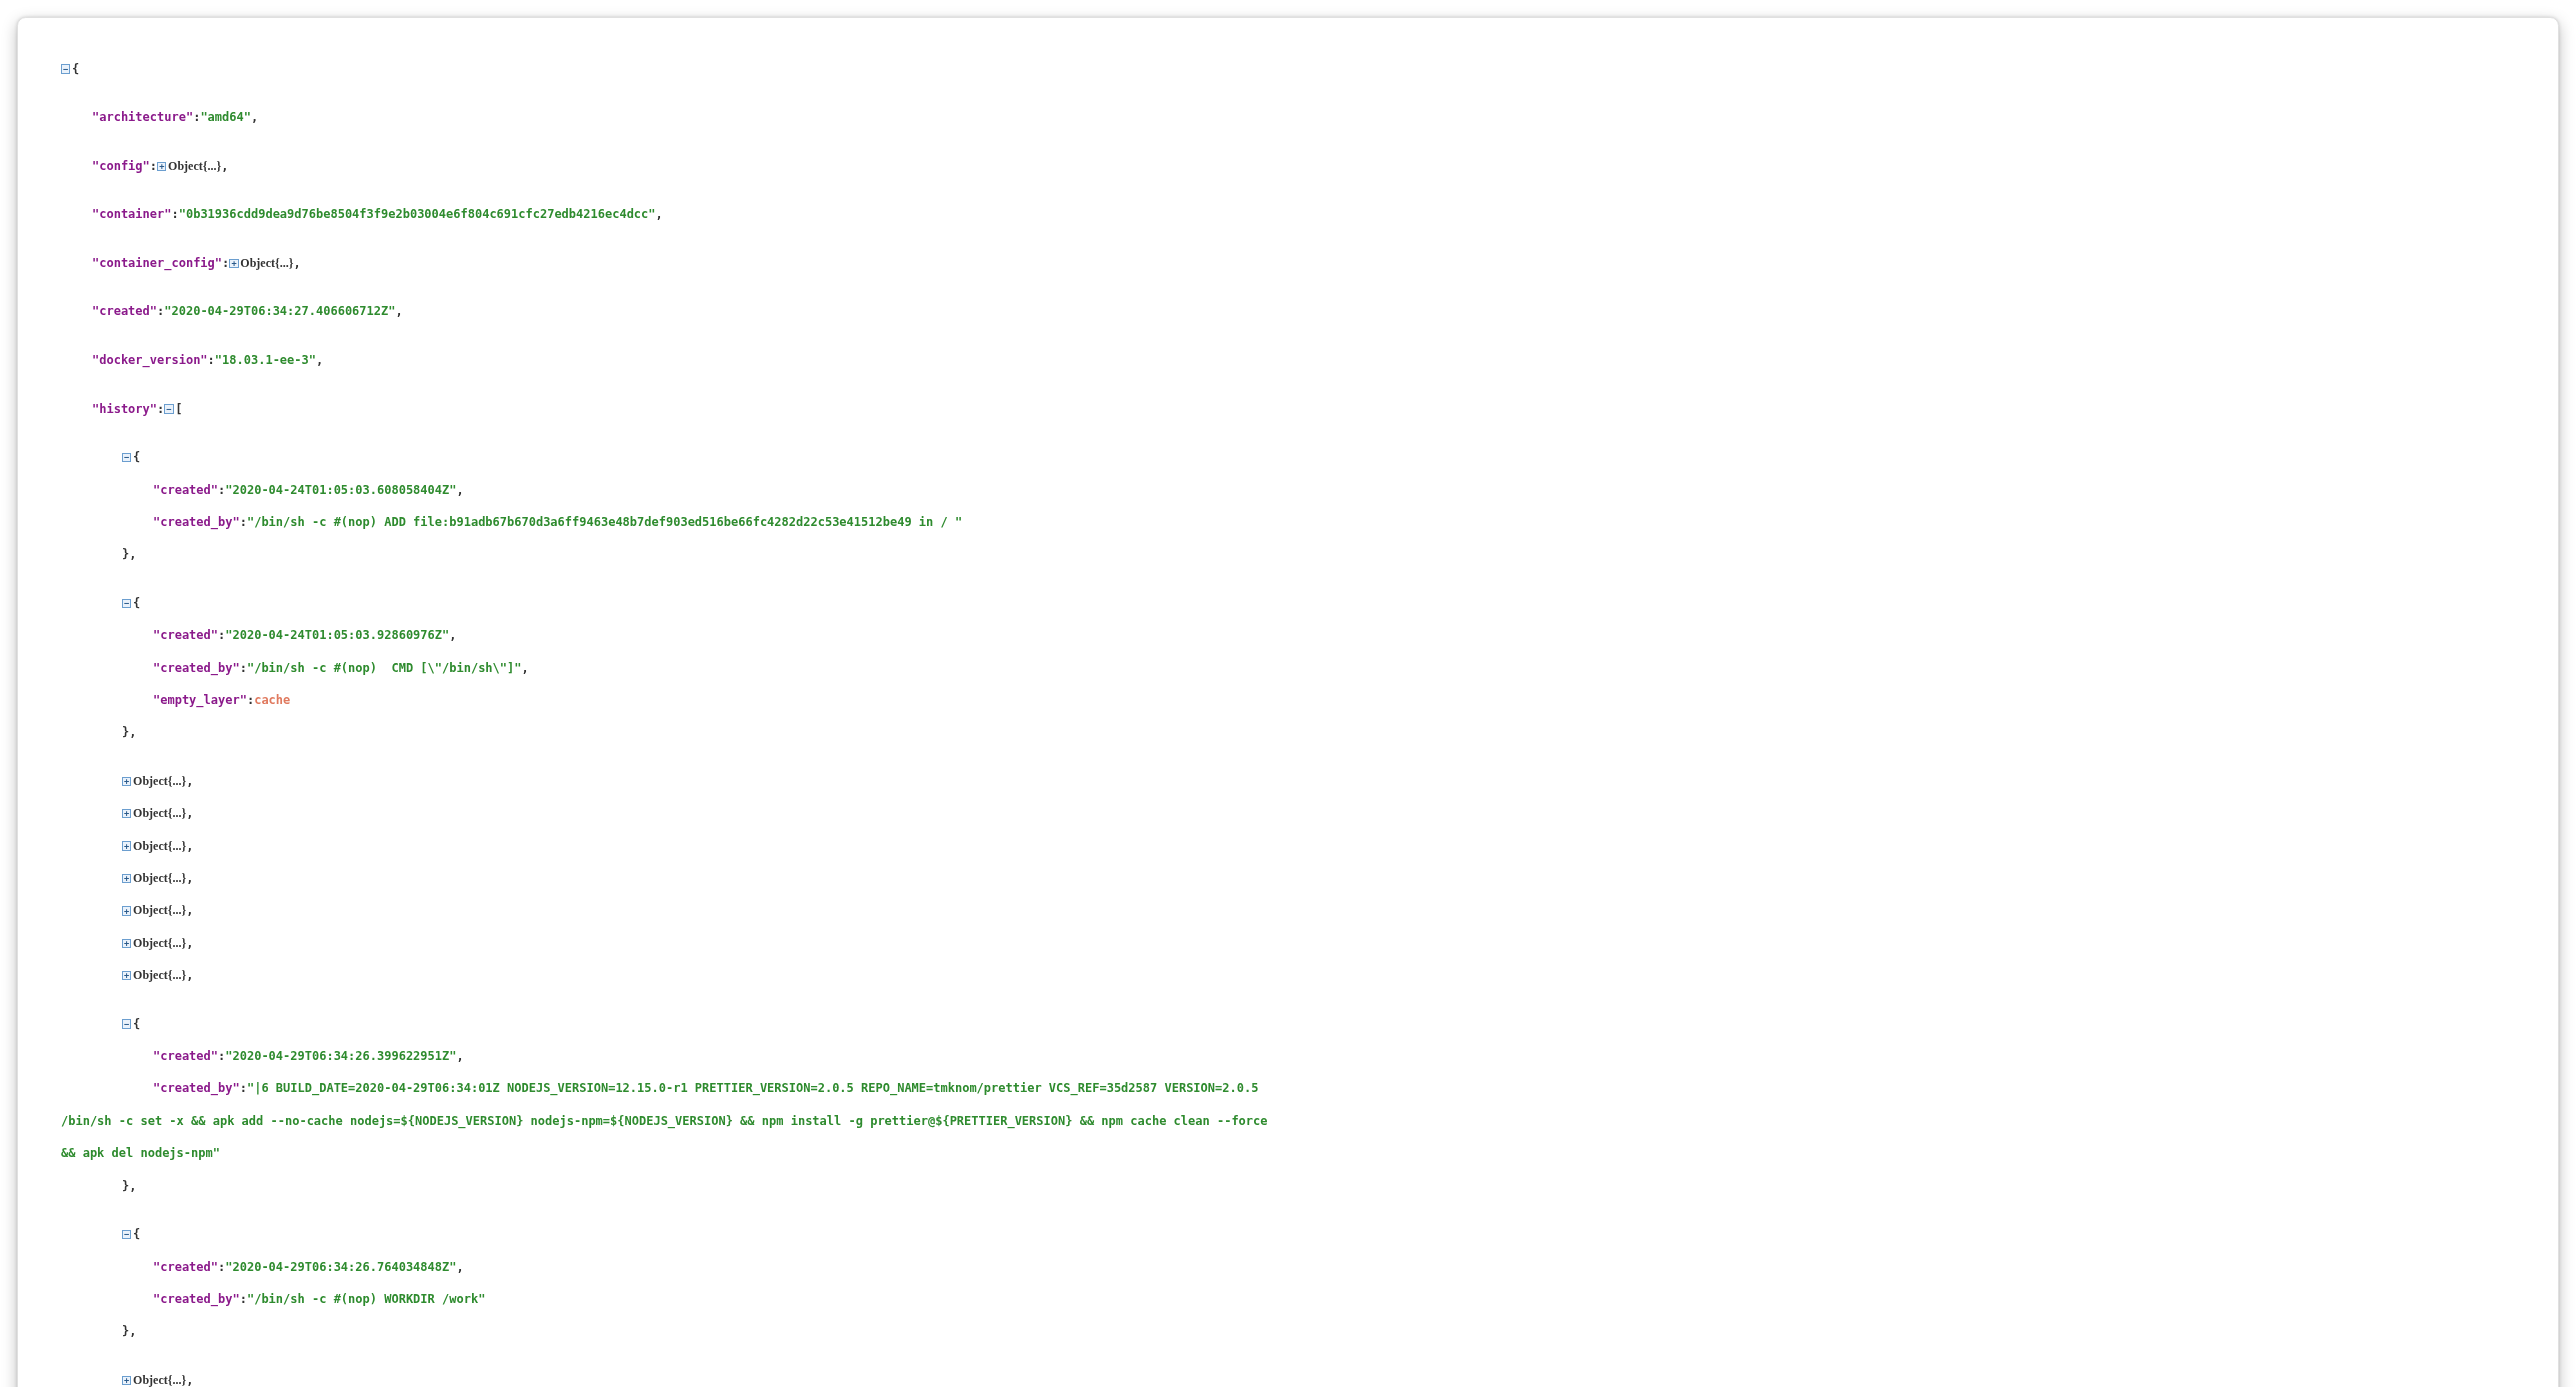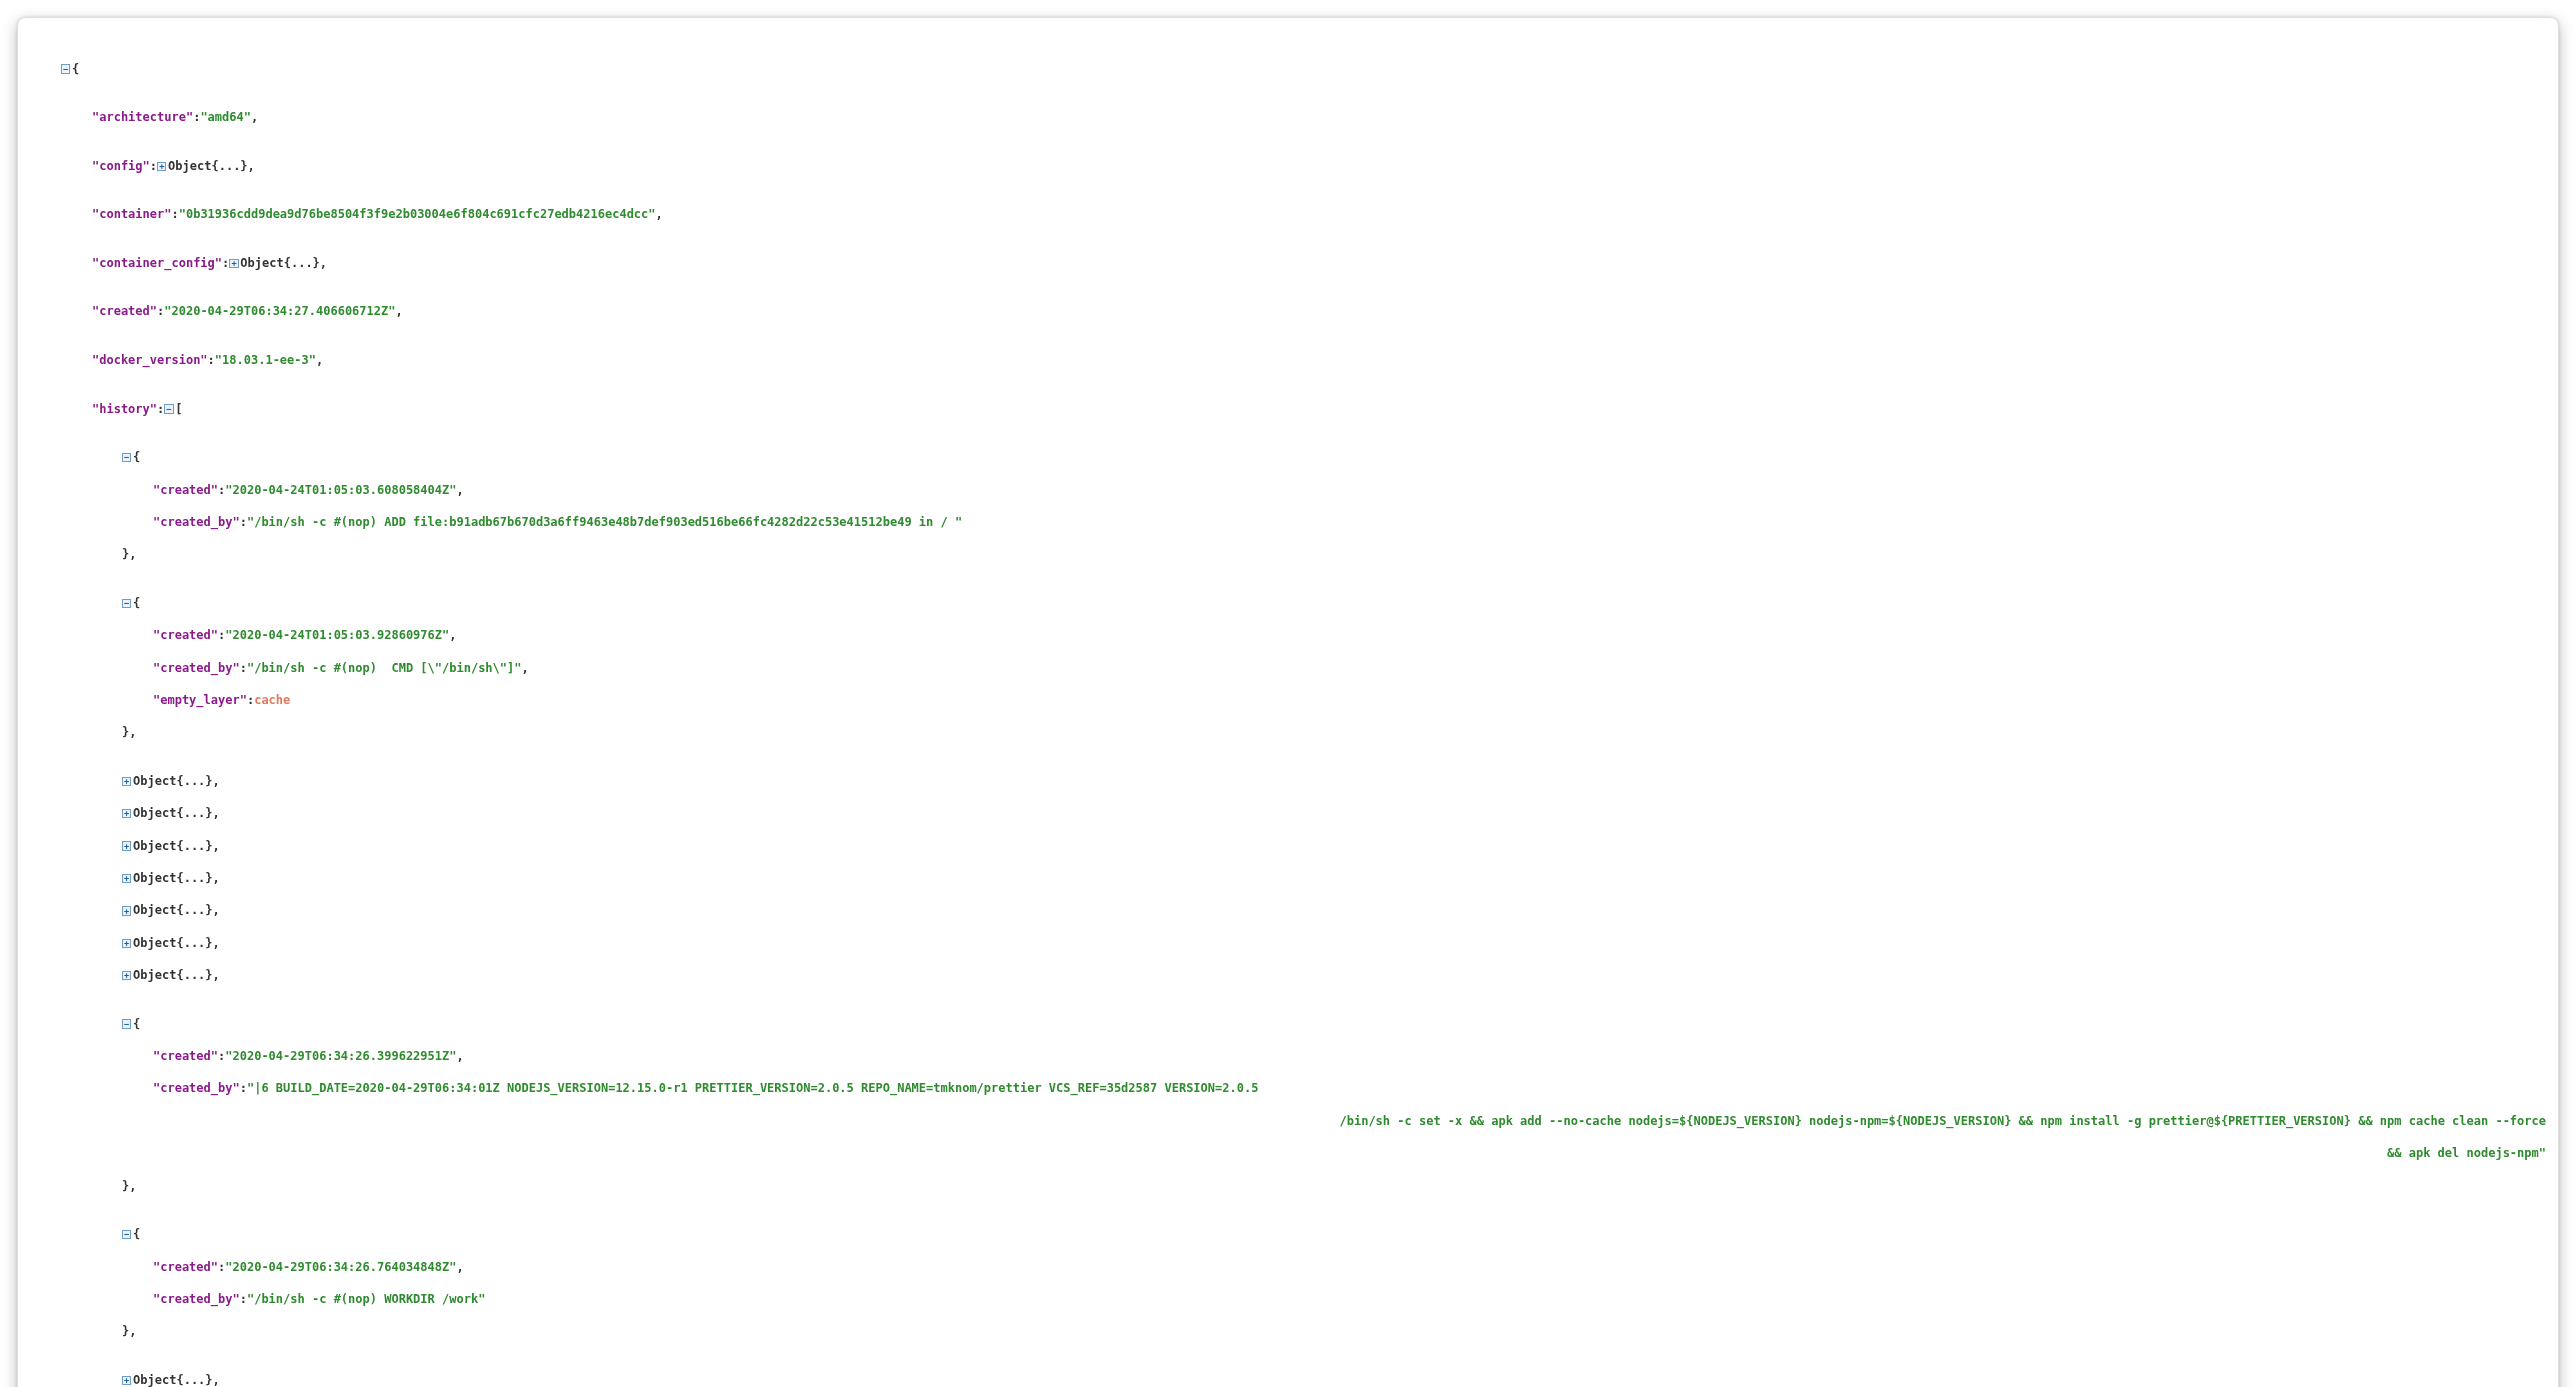--- a/index.html
+++ b/index.html
@@ -19,27 +19,27 @@
       box-shadow: 0 5.1px 15.4px rgba(0,0,0,0.25), 0 0.9px 3.4px rgba(0,0,0,0.15);
       white-space: pre-wrap;
       word-break: break-word;
       color: #333;
     }
     .indent-0 { padding-left: 31px; }
     .indent-1 { padding-left: 62px; }
     .indent-2 { padding-left: 92px; }
     .indent-3 { padding-left: 123px; }
     .wrap-start { padding-left: 123px; text-indent: 0; }
-    .wrap-cont  { padding-left: 31px; text-align: right; }
+    .wrap-cont  { padding-left: 31px; }
     .line { display: block; }
     .key    { color: #8b1a8b; }
     .str    { color: #2e8b2e; }
     .punct  { color: #333; }
     .bool   { color: #e07a5f; }
-    .muted  { color: #333; }
+    .muted  { color: #333; font-family: Liberation Serif, serif; }
     .toggle {
       display: inline-flex;
       align-items: center;
       justify-content: center;
       width: 9.4px;
       height: 9.4px;
       border: 0.9px solid #6b9ecf;
       background: #eaf2fb;
       color: #2a5a8a;
       font-size: 8.6px;

